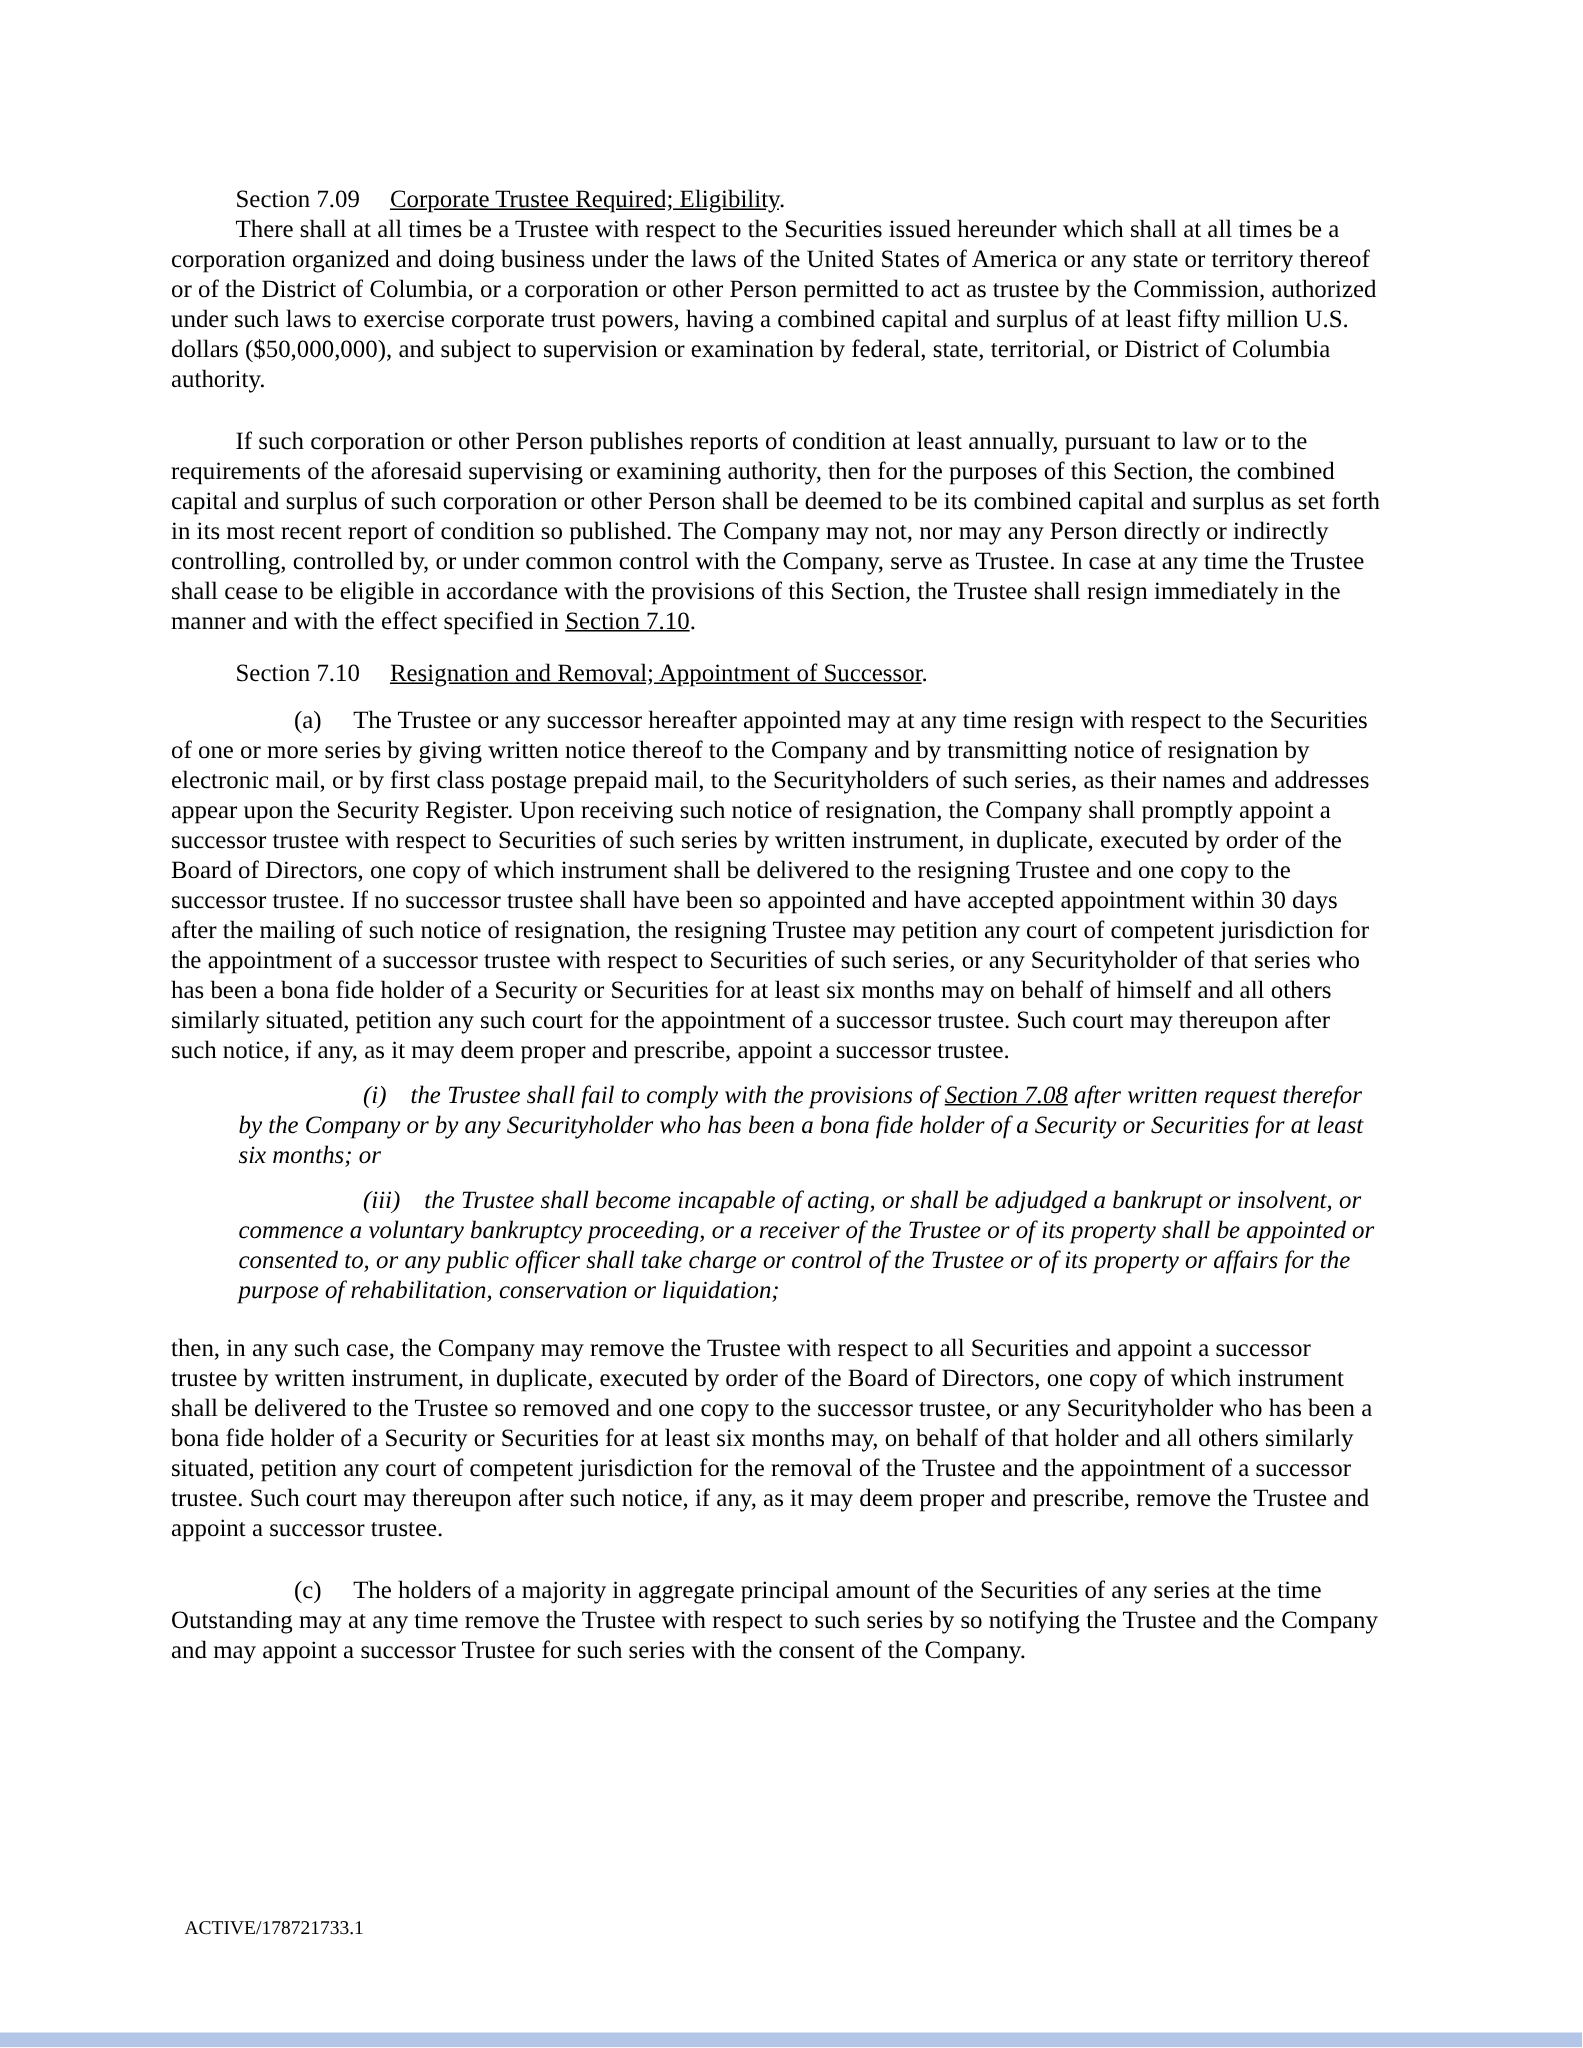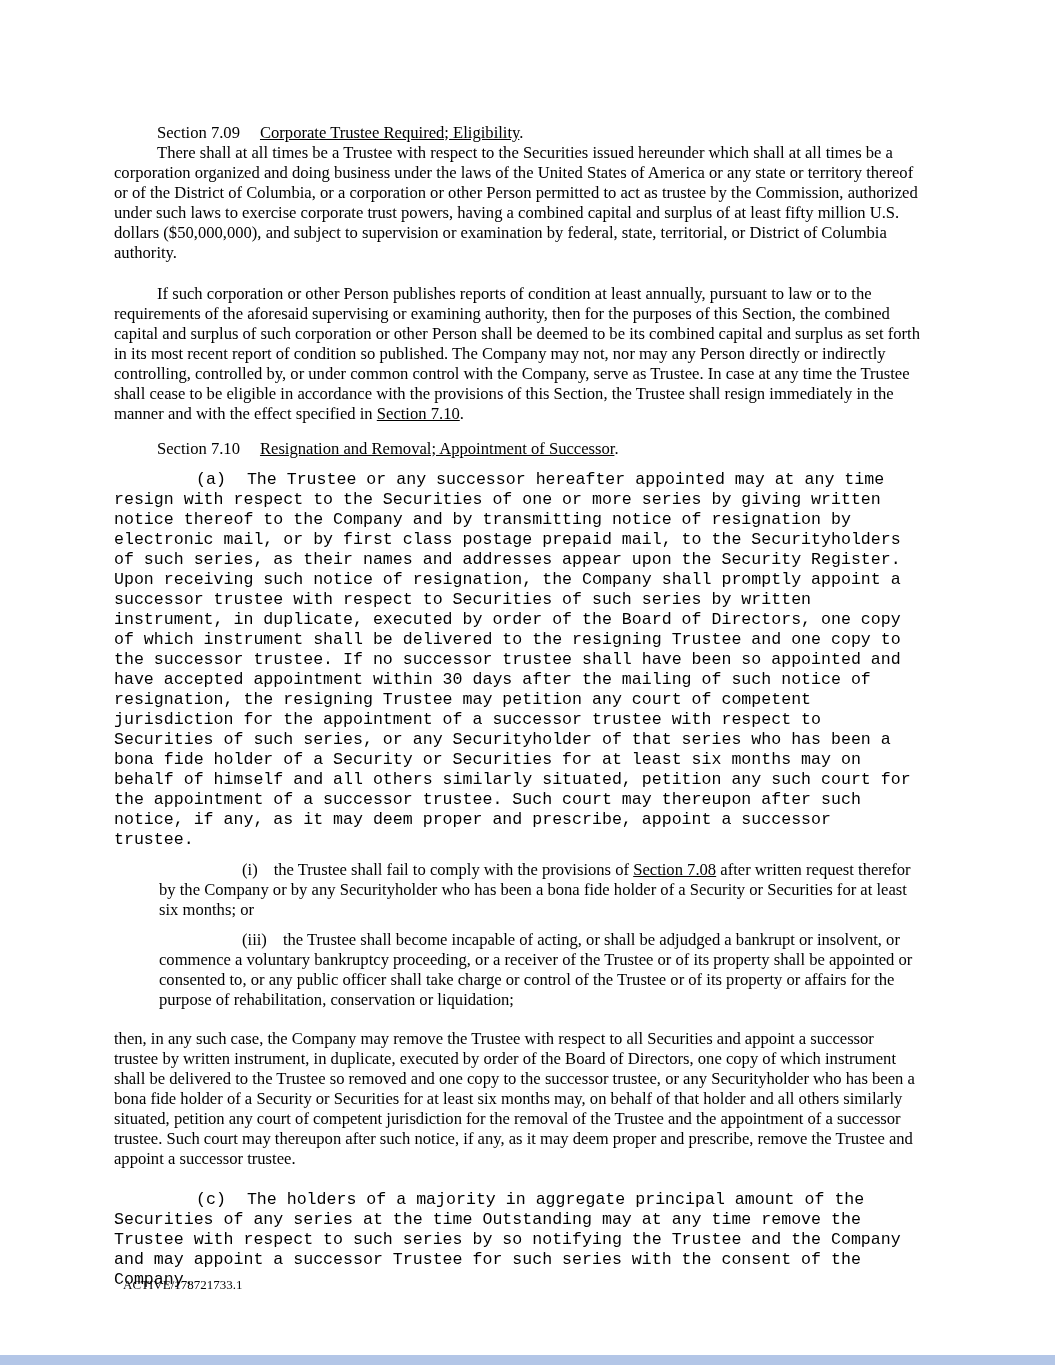--- a/index.html
+++ b/index.html
@@ -18,26 +18,26 @@
     left: 114px;
     top: 123px;
     width: 806px;
     font-size: 16.6px;
     line-height: 20px;
     text-align: left;
   }
   p { margin: 0; padding: 0; }
   .u { text-decoration: underline; }
   .indent-s { text-indent: 43px; }   
-  .indent-l { text-indent: 82px; font-family: Liberation Mono, monospace; }   
+  .indent-l { text-indent: 82px; }   
   .list-item { margin-left: 45px; text-indent: 83px; } 
   .sec-num { margin-right: 20px; }
   .lbl  { margin-right: 21px; }
   .lbl2 { margin-right: 16px; }
-  .mt-10 { margin-top: 10px; }
+  .mt-10 { margin-top: 10px; font-style: italic; }
   .mt-11 { margin-top: 11px; }
   .mt-12 { margin-top: 0; }
   .mt-15 { margin-top: 15px; }
   .mt-19 { margin-top: 19px; }
   .mt-21 { margin-top: 21px; }
   .footer {
     position: absolute;
     left: 123px;
     top: 1277px;
     font-size: 13px;

